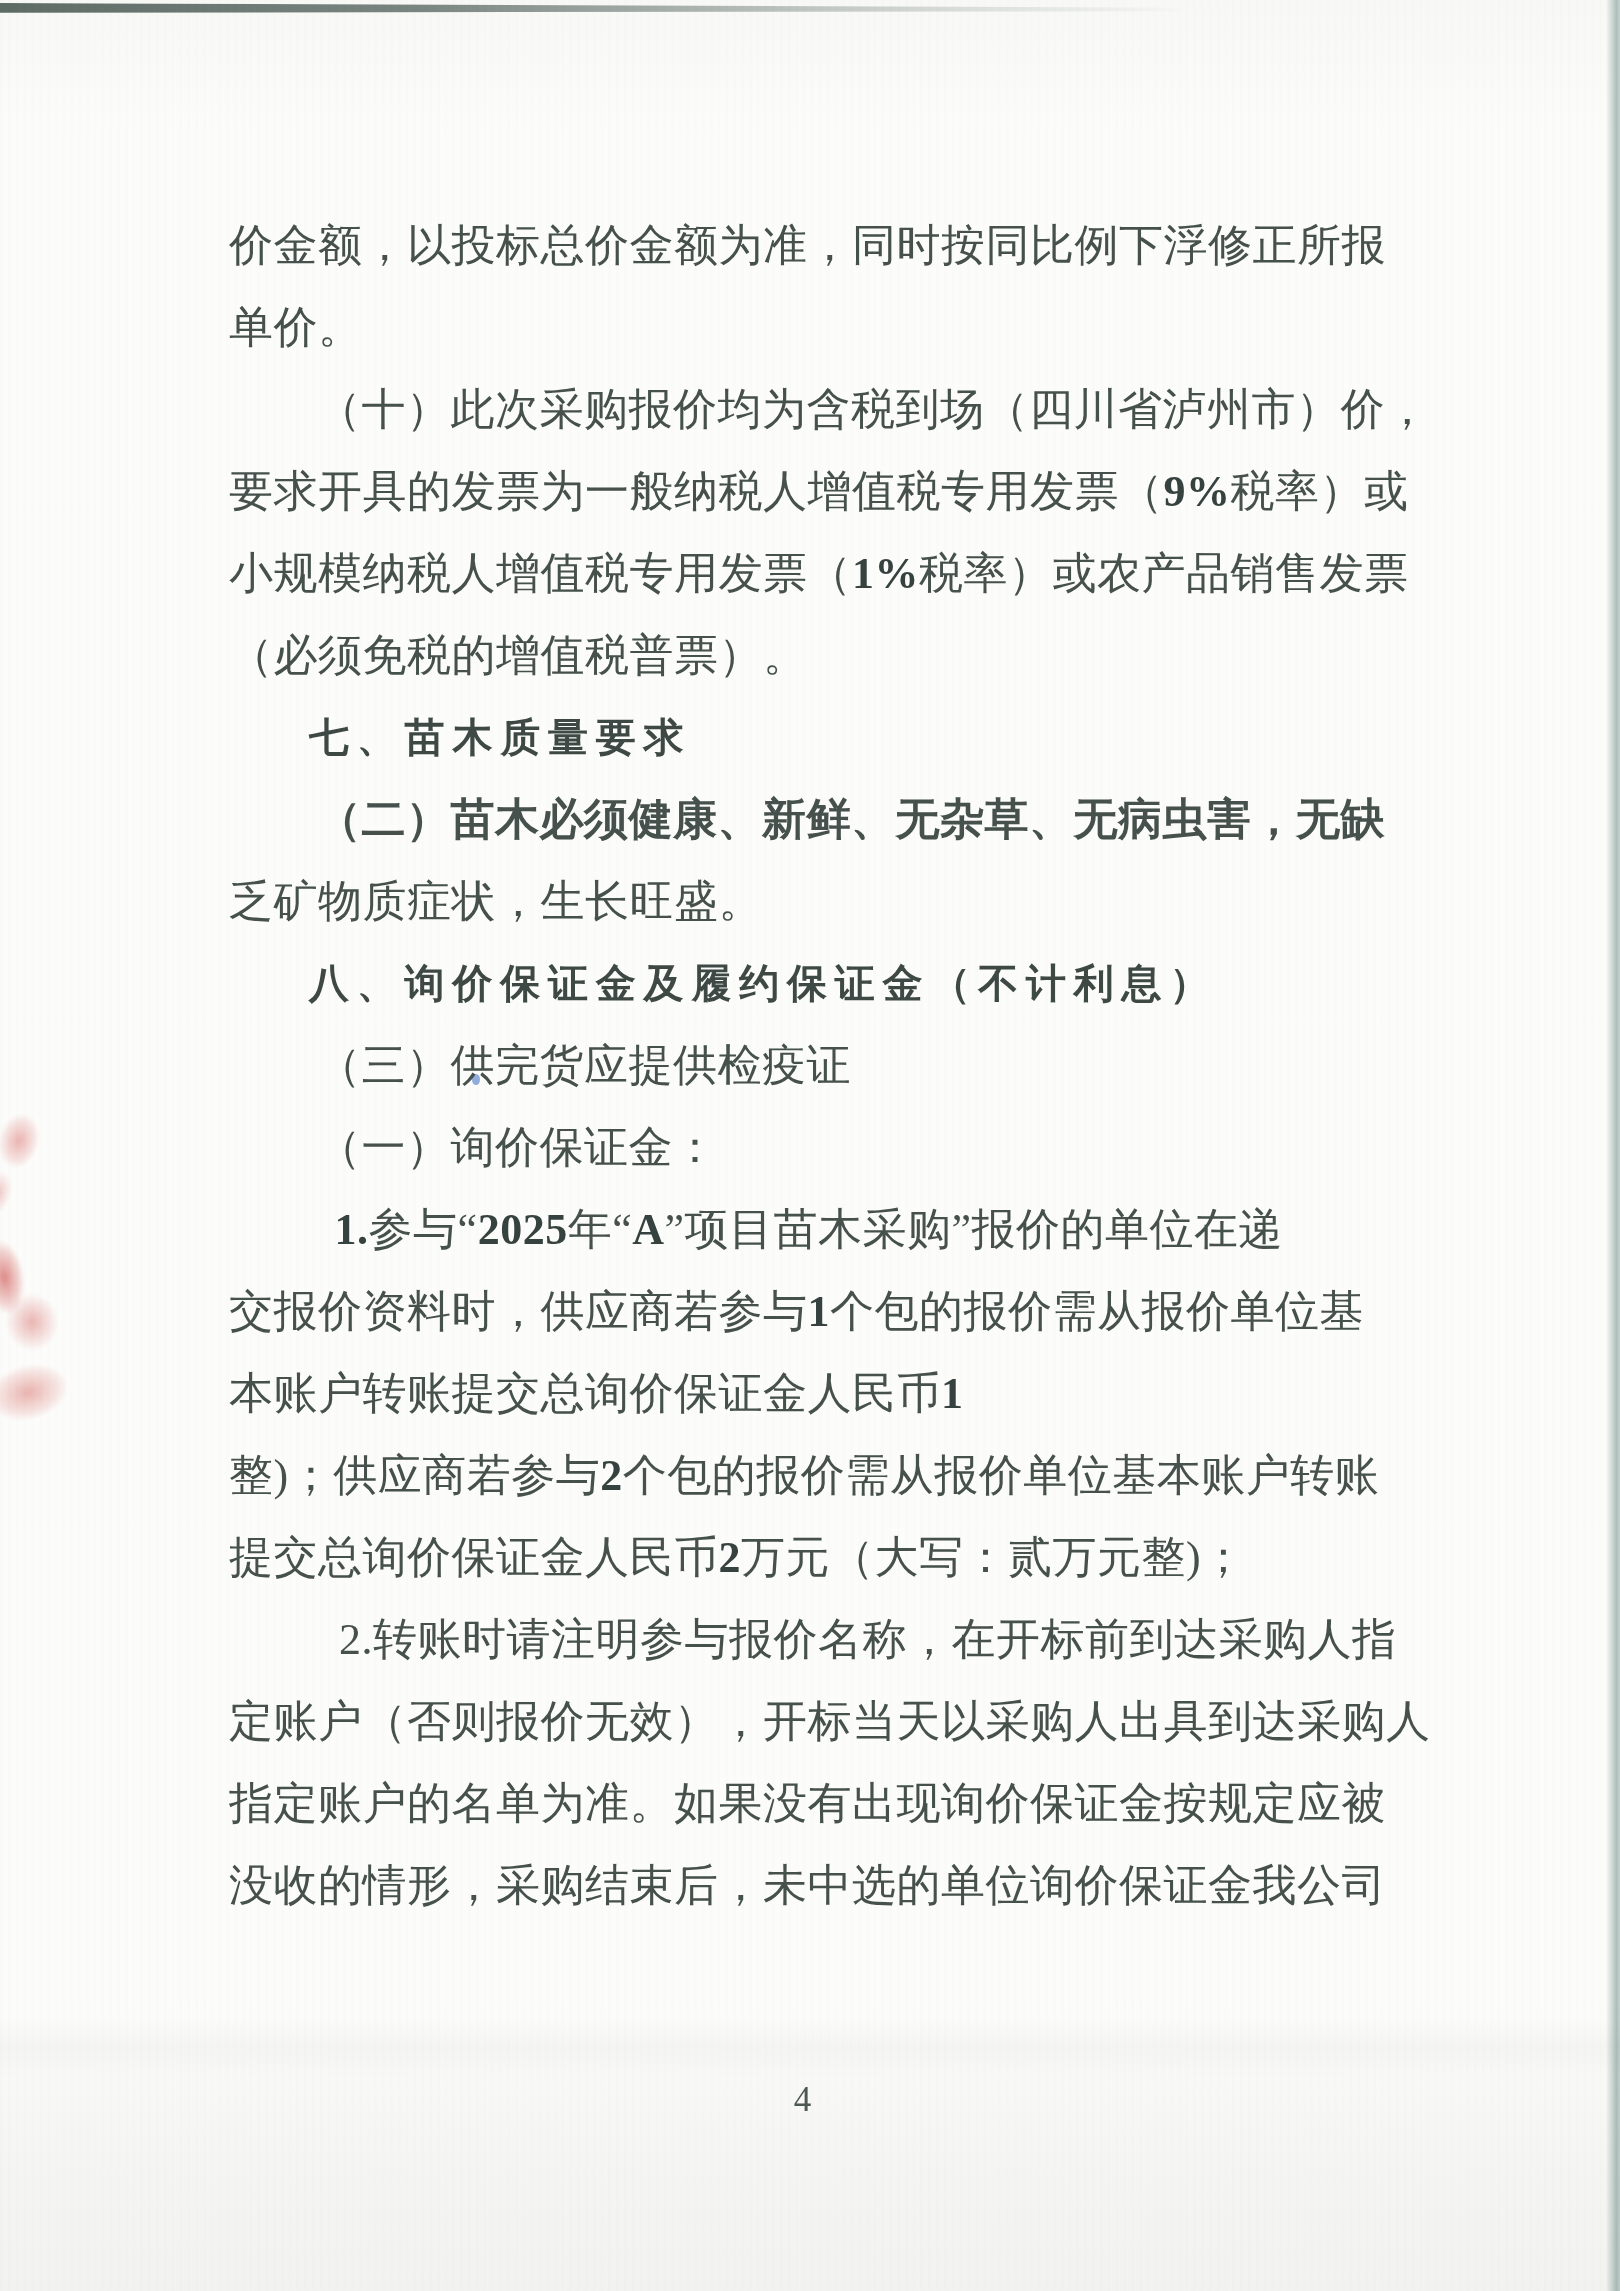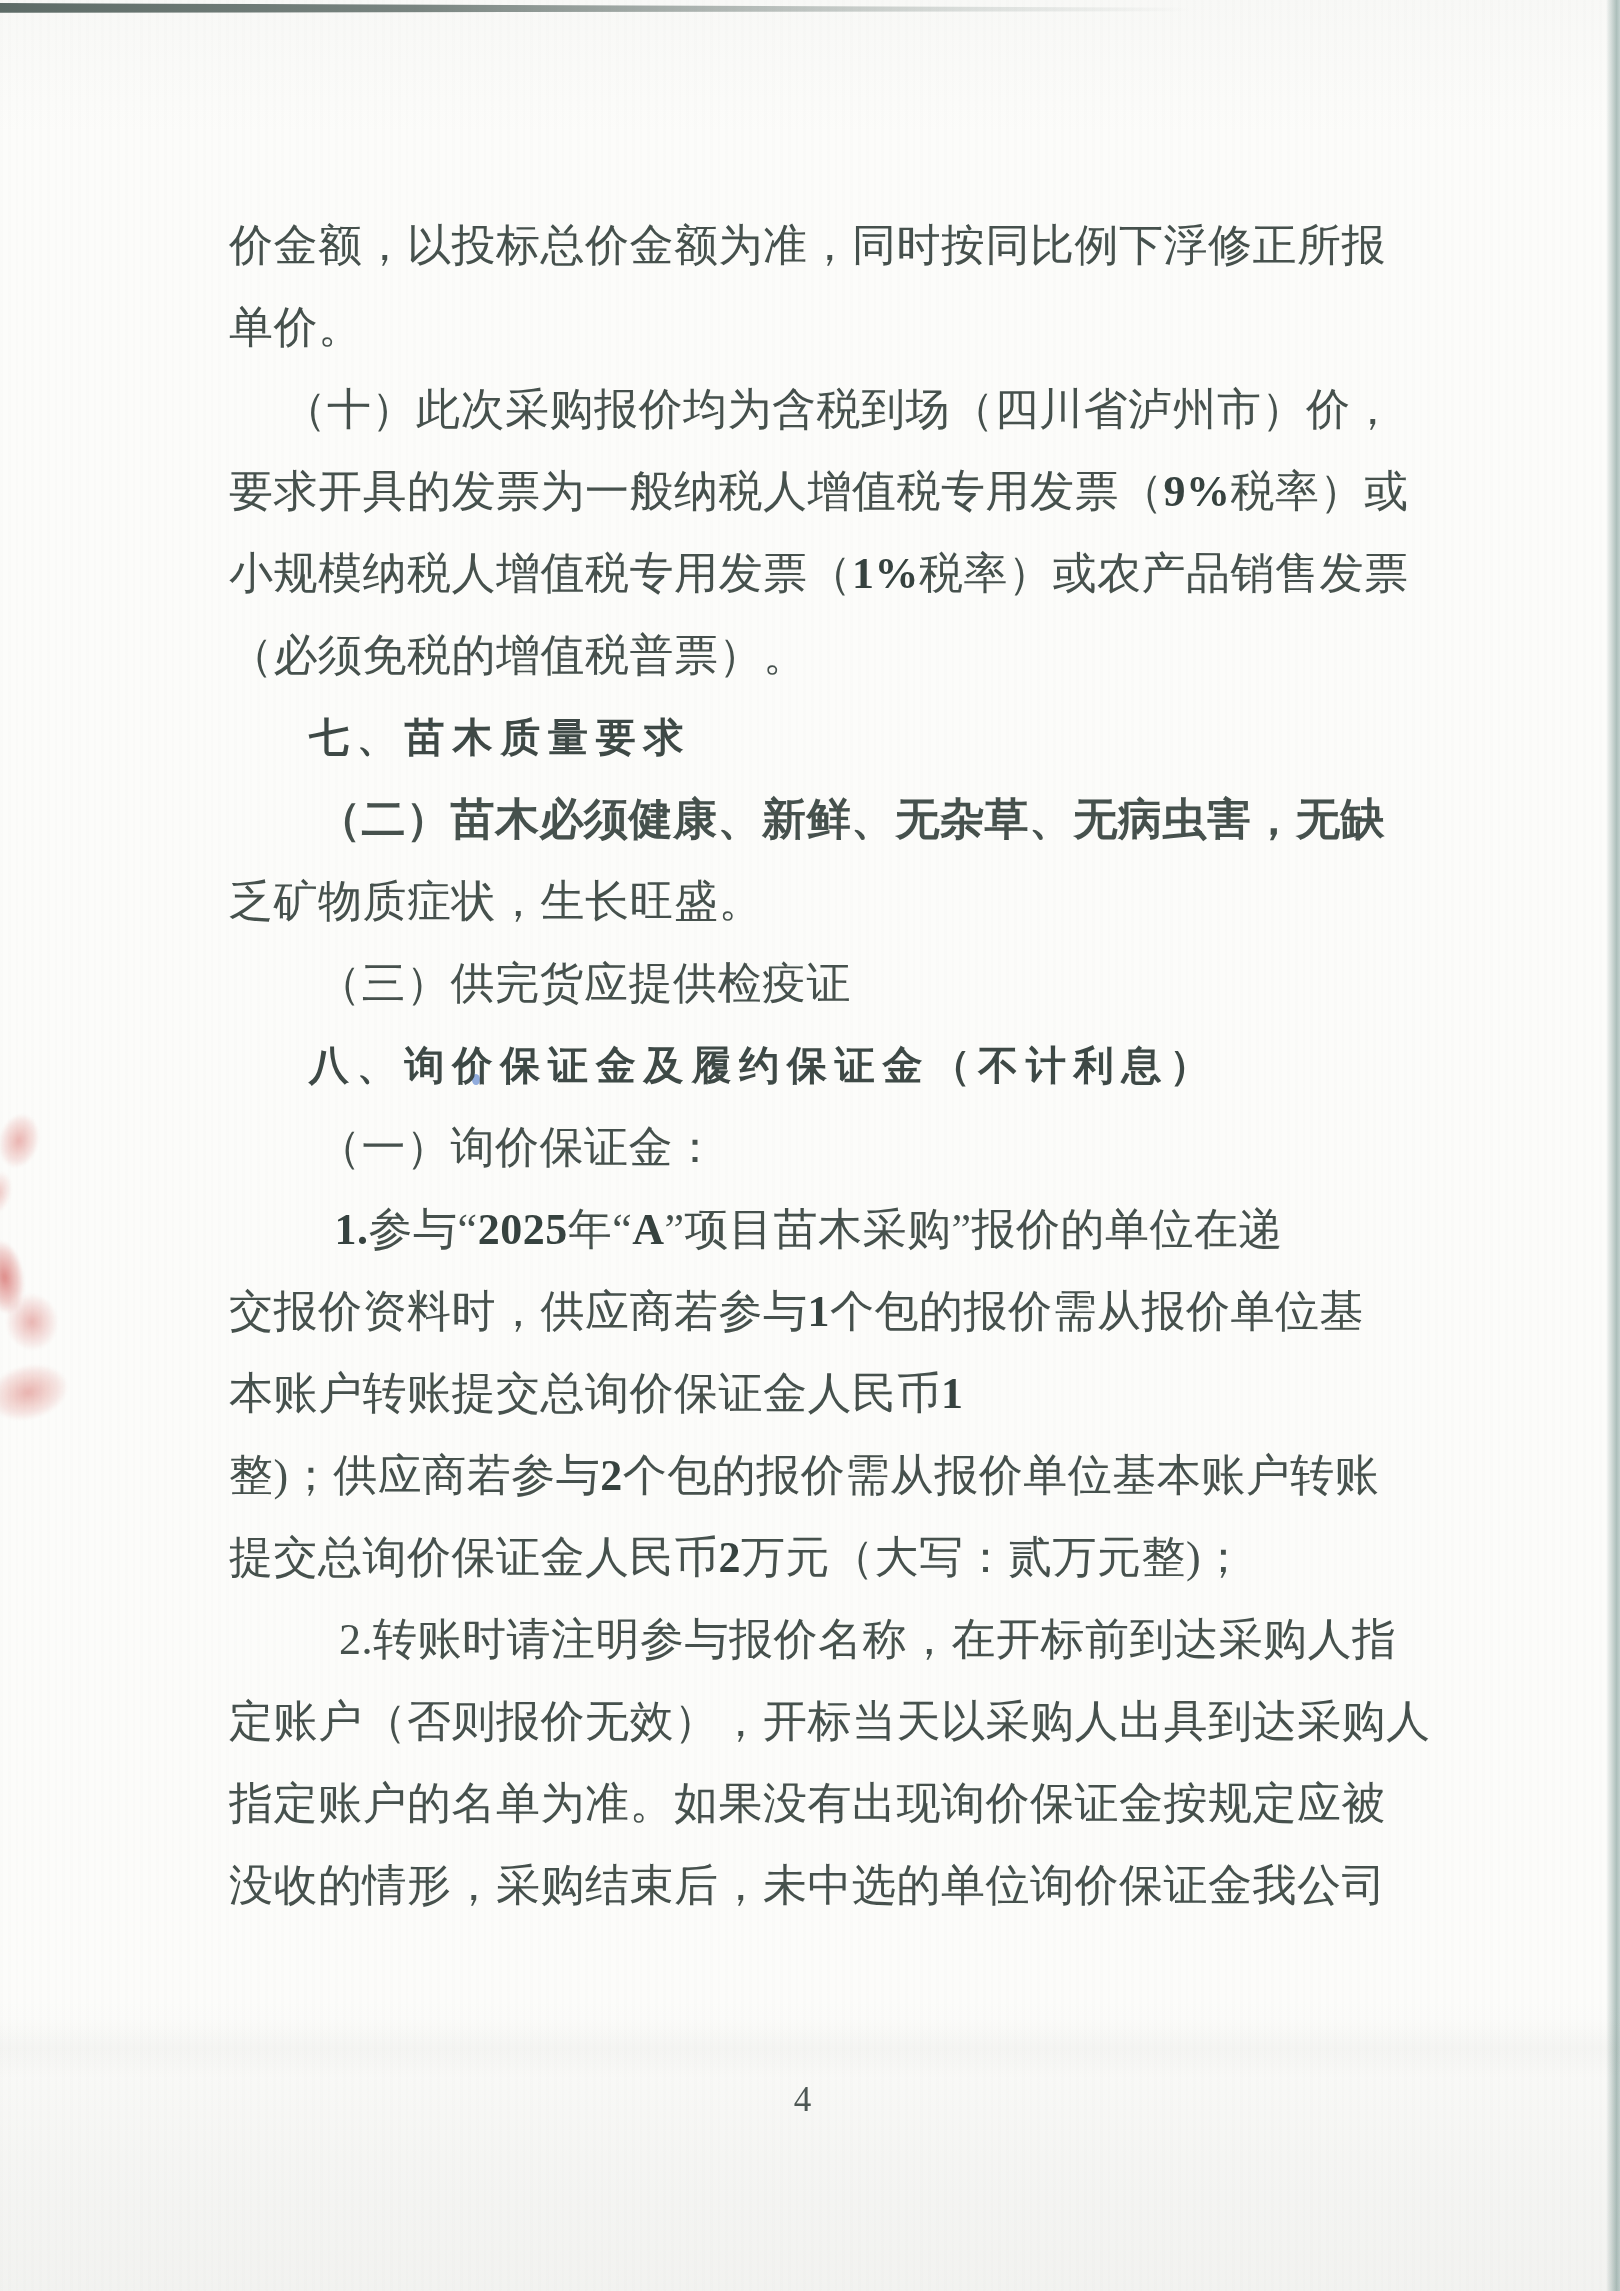--- a/index.html
+++ b/index.html
@@ -154,21 +154,21 @@
 
   <div class="ink-speck"></div>
 
   <div class="textblock" id="textblock">
       <div class="line">
         <span>价金额，以投标总价金额为准，同时按同比例下浮修正所报</span>
       </div>
       <div class="line">
         <span>单价。</span>
       </div>
-      <div class="line" style="padding-left: 2em; justify-content: flex-end;">
+      <div class="line" style="padding-left: 2em;">
         <span>（十）此次采购报价均为含税到场（四川省泸州市）价，</span>
       </div>
       <div class="line">
         <span>要求开具的发票为一般纳税人增值税专用发票（</span>
         <b>9%</b>
         <span>税率）或</span>
       </div>
       <div class="line">
         <span>小规模纳税人增值税专用发票（</span>
         <b>1%</b>
@@ -179,25 +179,25 @@
       </div>
       <div class="line heading" style="padding-left: 2em;">
         <span>七、苗木质量要求</span>
       </div>
       <div class="line" style="padding-left: 2em; font-weight: bold;">
         <span>（二）苗木必须健康、新鲜、无杂草、无病虫害，无缺</span>
       </div>
       <div class="line">
         <span>乏矿物质症状，生长旺盛。</span>
       </div>
+      <div class="line heading" style="padding-left: 2em;">
+        <span>八、询价保证金及履约保证金（不计利息）</span>
+      </div>
       <div class="line" style="padding-left: 2em;">
         <span>（三）供完货应提供检疫证</span>
-      </div>
-      <div class="line heading" style="padding-left: 2em;">
-        <span>八、询价保证金及履约保证金（不计利息）</span>
       </div>
       <div class="line" style="padding-left: 2em;">
         <span>（一）询价保证金：</span>
       </div>
       <div class="line" style="padding-left: 2.4em;">
         <b>1.</b>
         <span>参与“</span>
         <b>2025</b>
         <span> 年“</span>
         <b>A</b>

